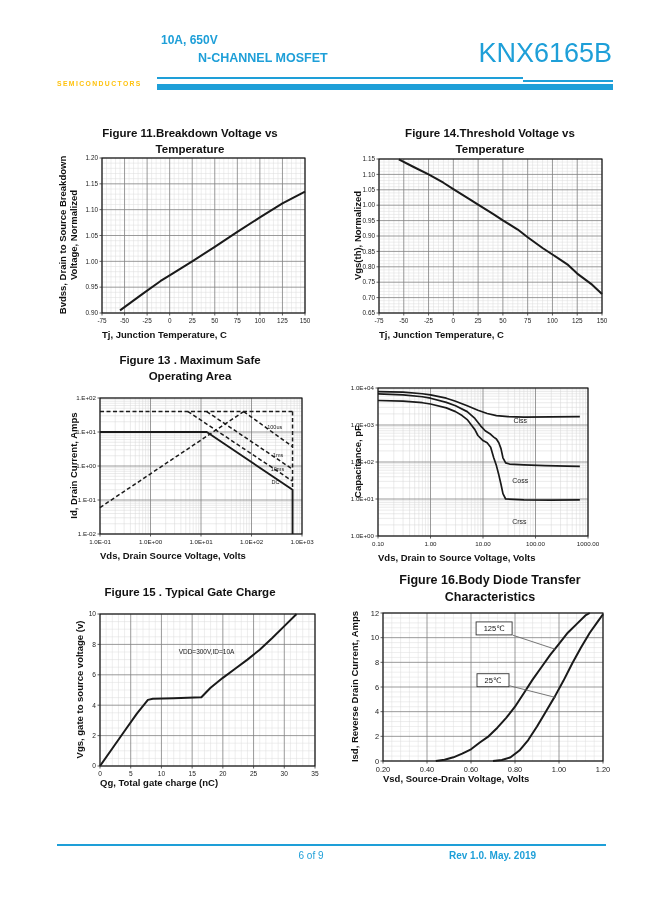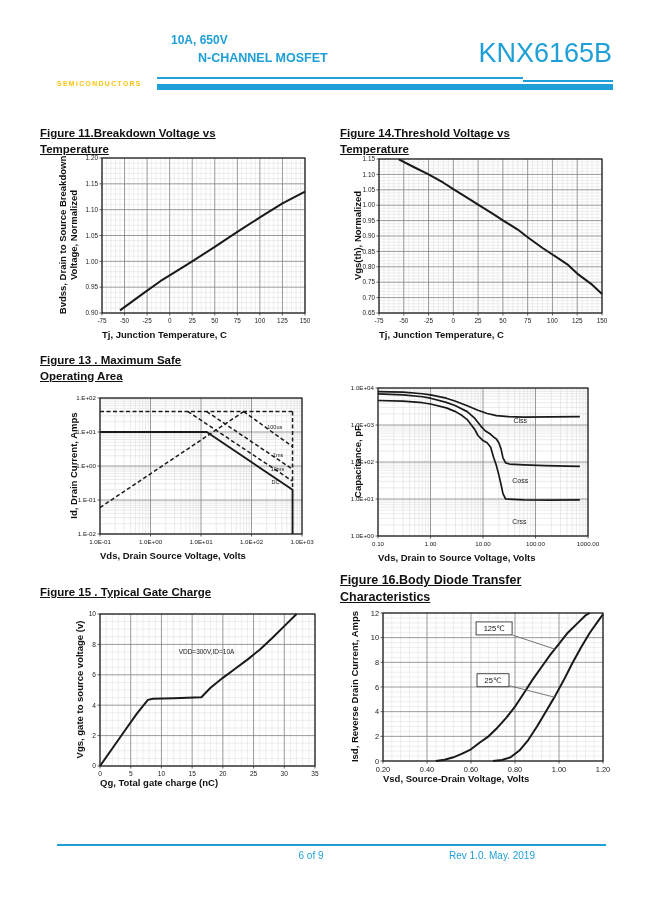--- a/index.html
+++ b/index.html
@@ -1,40 +1,40 @@
 <!DOCTYPE html>
 <html style="--accent: #1E9FD8; --logo: #FFC20E;"><head>
 <meta charset="utf-8">
 <style>
   html,body{margin:0;padding:0;background:#fff;}
   .page{position:relative;width:649px;height:917px;background:#ffffff;overflow:hidden;
         font-family:"Liberation Sans","DejaVu Sans",sans-serif;}
   
   .logo{position:absolute;left:56px;top:28px;font-size:43px;font-weight:bold;color:var(--logo);letter-spacing:0;}
   .logo-sub{position:absolute;left:57px;top:80px;font-size:6.8px;font-weight:bold;letter-spacing:1.4px;color:var(--logo);}
-  .sub1{position:absolute;left:171px;top:33px;font-size:12px;font-weight:bold;color:var(--accent);}
+  .sub1{position:absolute;left:161px;top:33px;font-size:12px;font-weight:bold;color:var(--accent);}
   .sub2{position:absolute;left:155px;top:51px;font-size:12.5px;font-weight:bold;color:var(--accent);padding-left:43px;}
   .part{position:absolute;left:400px;top:38px;width:212px;text-align:right;font-size:27px;color:var(--accent);}
   .hline1{position:absolute;left:157px;top:77px;width:366px;height:1.5px;background:var(--accent);}
   .hline2{position:absolute;left:523px;top:80px;width:90px;height:1.5px;background:var(--accent);}
   .hbar{position:absolute;left:157px;top:84px;width:456px;height:6px;background:var(--accent);}
   
   .figure{position:absolute;}
   .figure svg{position:absolute;left:0;top:0;}
-  .ftitle{position:absolute;left:0;right:0;text-align:left;font-weight:bold;font-size:11.5px;
-          line-height:1.35;white-space:pre-line;color:#111;text-decoration:underline;}
+  .ftitle{position:absolute;left:0;right:0;text-align:center;font-weight:bold;font-size:11.5px;
+          line-height:1.35;white-space:pre-line;color:#111;}
   .xlab{position:absolute;text-align:left;font-weight:bold;font-size:9.5px;color:#111;}
   .vlab{position:absolute;font-weight:bold;font-size:9.5px;color:#111;text-align:center;
         white-space:pre-line;line-height:11px;transform:rotate(-90deg);transform-origin:50% 50%;}
   svg text{font-family:"Liberation Sans","DejaVu Sans",sans-serif;}
   
   .footer-line{position:absolute;left:57px;top:844px;width:549px;height:1.5px;background:var(--accent);}
   .footer-page{position:absolute;left:271px;top:850px;width:80px;text-align:center;
                font-size:10px;font-weight:normal;color:var(--accent);}
-  .footer-rev{position:absolute;left:449px;top:850px;font-size:10px;font-weight:normal;color:var(--accent);}
+  .footer-rev{position:absolute;left:449px;top:850px;font-size:10px;font-weight:bold;color:var(--accent);}
 </style>
 </head>
 <body>
 
 <div class="page">
 
   <div class="logo-sub">SEMICONDUCTORS</div>
   <div class="sub1">10A, 650V</div>
   <div class="sub2">N-CHANNEL MOSFET</div>
   <div class="part">KNX6165B</div>

